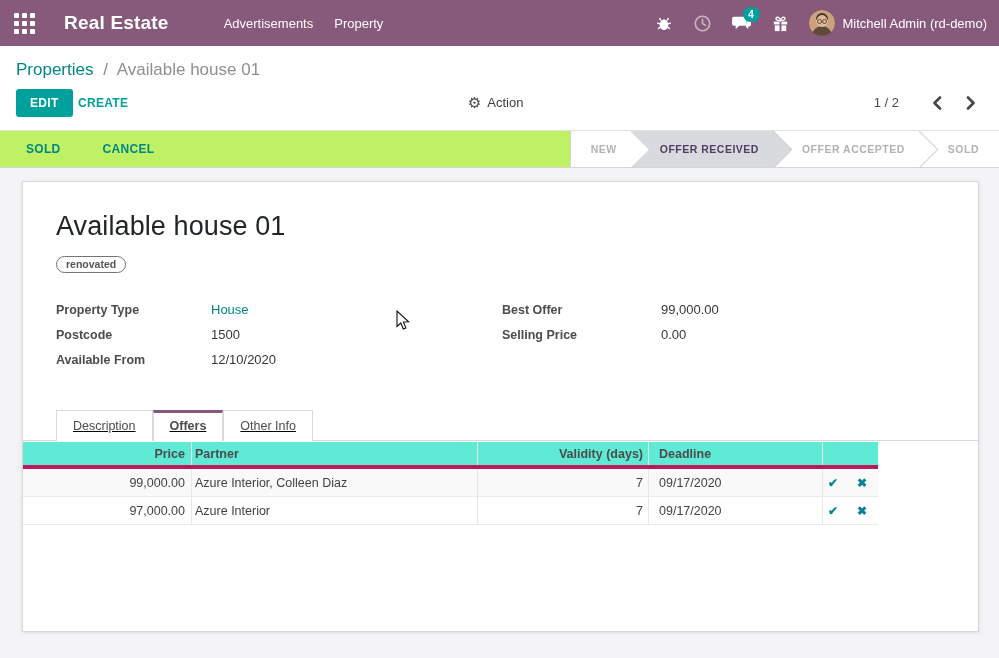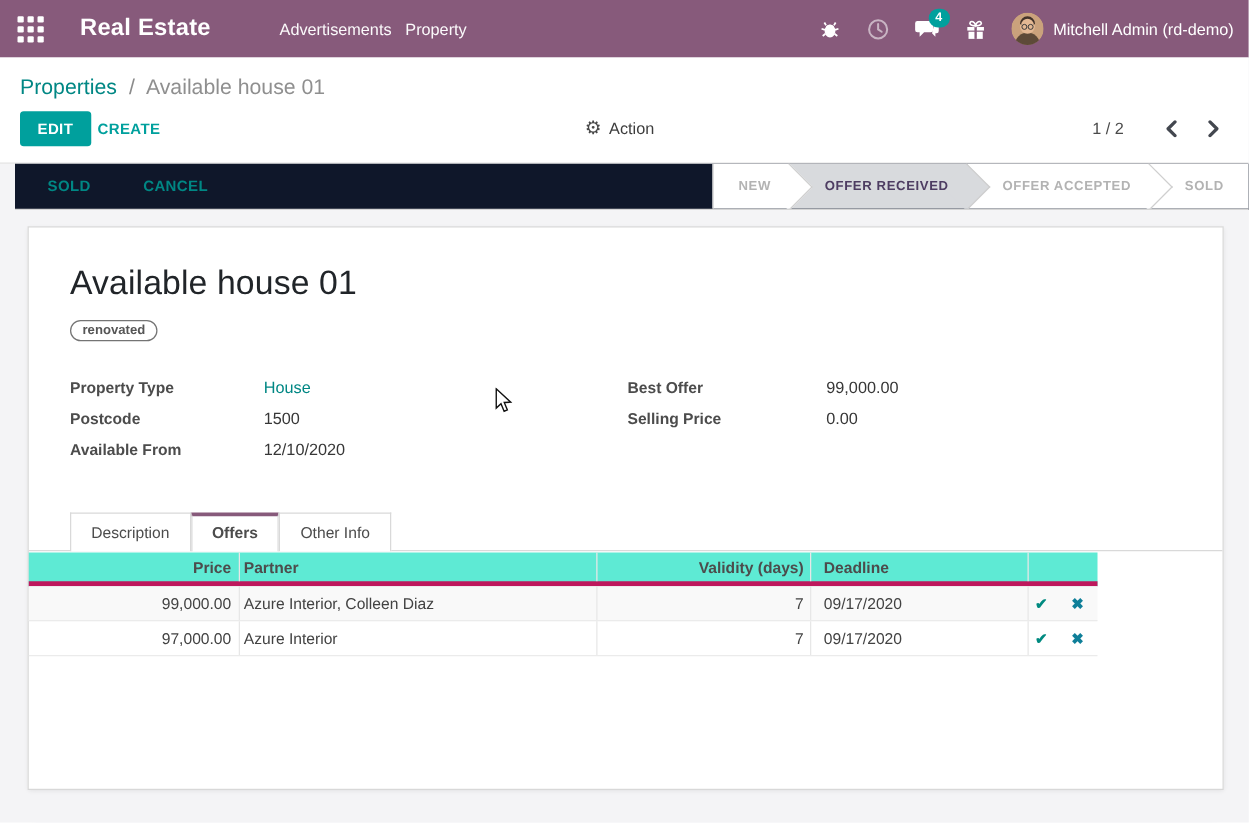--- a/index.html
+++ b/index.html
@@ -5,21 +5,21 @@
   * { margin:0; padding:0; box-sizing:border-box; }
   html,body { width:999px; height:658px; }
   body { font-family:"Liberation Sans", sans-serif; background:#f4f4f6; overflow:hidden; }
   #app { position:relative; width:999px; height:658px; background:#f4f4f6;border-radius:29px; }
 
   
   .navbar { height:46px; background:#875A7B; display:flex; align-items:center; color:#fff; }
   .apps-grid { margin-left:14px; display:grid; grid-template-columns:repeat(3,5px); grid-template-rows:repeat(3,5px); gap:3px; cursor:pointer; }
   .apps-grid span { background:#fff; width:5px; height:5px; border-radius:1px; }
   .brand { margin-left:29px; font-size:19px; font-weight:bold; letter-spacing:.2px; }
-  .nav-menu { display:flex; margin-left:55px; gap:11px; font-size:13px; }
+  .nav-menu { display:flex; margin-left:55px; gap:21px; font-size:13px; }
   .nav-menu .nav-item { color:rgba(255,255,255,.97); cursor:pointer; padding:4px 0; }
   .nav-right { margin-left:auto; display:flex; align-items:center; margin-right:12px; }
   .nav-ico { width:20px; height:20px; margin-left:19px; position:relative; display:flex; align-items:center; justify-content:center; cursor:pointer; }
   .nav-ico svg { display:block; }
   .dim { opacity:.55; }
   .badge { position:absolute; top:-6px; left:11px; background:#00A09D; color:#fff; font-size:10px; font-weight:bold; min-width:17px; height:15px; line-height:15px; border-radius:8px; text-align:center; padding:0 4px; }
   .avatar { width:26px; height:26px; border-radius:50%; margin-left:18px; overflow:hidden; flex:none; cursor:pointer; }
   .user-name { font-size:13px; margin-left:8px; cursor:pointer; }
 
   
@@ -32,21 +32,21 @@
   .btn-edit { position:absolute; left:16px; top:0; background:#00A09D; color:#fff; border:none; font-family:inherit; font-size:12px; font-weight:bold; letter-spacing:.3px; padding:7px 14px; border-radius:3px; cursor:pointer; }
   .btn-create { position:absolute; left:78px; top:7px; color:#00A09D; font-size:12px; font-weight:bold; letter-spacing:.3px; cursor:pointer; }
   .action-menu { position:absolute; left:50%; transform:translateX(-57%); top:6px; display:flex; align-items:center; gap:6px; font-size:13px; color:#3d3d3d; cursor:pointer; }
   .gear { font-size:15px; color:#484848; line-height:14px; }
   .pager { position:absolute; right:18px; top:6px; display:flex; align-items:center; }
   .pager-value { font-size:13px; color:#4a4a4a; margin-right:28px; }
   .pager-btn { cursor:pointer; display:flex; align-items:center; padding:0 5px; }
   .pager-btn + .pager-btn { margin-left:14px; }
 
   
-  .statusbar { background:#0f172a; height:37px; border-bottom:1px solid #d5d5d5; display:flex; align-items:stretch; overflow:hidden;margin-left:12px; }
+  .statusbar { background:#bef264; height:37px; border-bottom:1px solid #d5d5d5; display:flex; align-items:stretch; overflow:hidden; }
   .sb-left { display:flex; align-items:center; gap:42px; margin-left:26px; }
   .sb-btn { color:#008784; font-size:12px; font-weight:bold; letter-spacing:.3px; cursor:pointer; }
   .pipeline { margin-left:auto; display:flex; align-items:stretch;padding-left:16px; }
   .step { position:relative; display:flex; align-items:center; padding:0 15px 0 28px; font-size:10.5px; font-weight:bold; letter-spacing:.5px; color:#b3b3b3; background:#fff; cursor:pointer; }
   .step .step-label { position:relative; z-index:10; }
   .step:not(:last-child)::after { content:""; position:absolute; right:-13px; top:50%; margin-top:-12.8px; width:25.5px; height:25.5px; transform:rotate(45deg); background:inherit; border-top:1px solid #cfcfcf; border-right:1px solid #cfcfcf; }
   .step:nth-child(1){ z-index:8; border-left:1px solid #d5d5d5; padding-left:20px; }
   .step:nth-child(2){ z-index:6; }
   .step:nth-child(3){ z-index:4; }
   .step:nth-child(4){ z-index:2; padding-right:20px; }
@@ -63,21 +63,21 @@
   .fg { position:absolute; top:0; }
   .fg-left { left:33px; width:420px; }
   .fg-right { left:479px; width:420px; }
   .frow { display:flex; margin-bottom:11px; height:14px; align-items:baseline; }
   .flabel { flex:0 0 155px; font-size:12.5px; font-weight:bold; color:#4c4c4c; }
   .fg-right .flabel { flex-basis:159px; }
   .fvalue { font-size:13px; color:#373737; }
   .fvalue.link { color:#008784; cursor:pointer; }
 
   
-  .tabs { position:absolute; left:0; top:228px; width:100%; border-bottom:1px solid #d9d9d9; padding-left:33px; display:flex; }
+  .tabs { position:absolute; left:0; top:228px; width:100%; border-bottom:1px solid #d9d9d9; padding-left:33px; display:flex;text-decoration:underline; }
   .tab { font-size:12.5px; color:#4c4c4c; padding:8px 16px 8px; border:1px solid transparent; border-bottom:none; margin-bottom:-1px; cursor:pointer; background:#fff; border-color:#d9d9d9; }
   .tab { border-top-width:1px; }
   .tab.active { font-weight:bold; border-top:3px solid #875A7B; padding-top:6px; border-left:1px solid #d9d9d9; border-right:1px solid #d9d9d9; background:#fff; }
 
   
   .otable { position:absolute; left:0; top:260px; width:855px; font-size:12.5px; }
   .trow { display:flex; align-items:center; }
   .thead { height:27px; font-weight:bold; color:#4c4c4c; border-bottom:4px solid #be185d; background:#5eead4; }
   .tbody-row { height:28px; color:#424242; border-bottom:1px solid #ebebeb; }
   .tbody-row.striped { background:#f9f9f9; }

